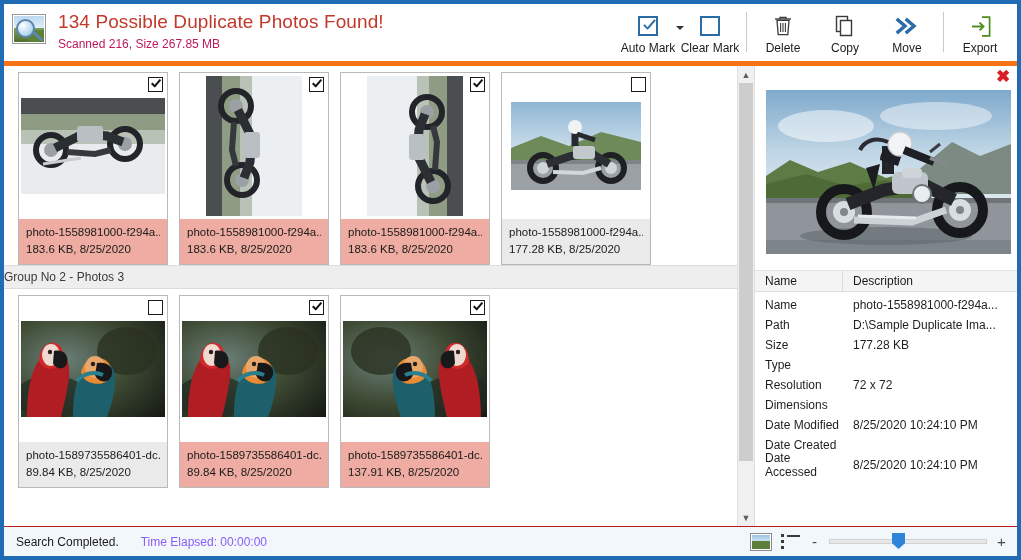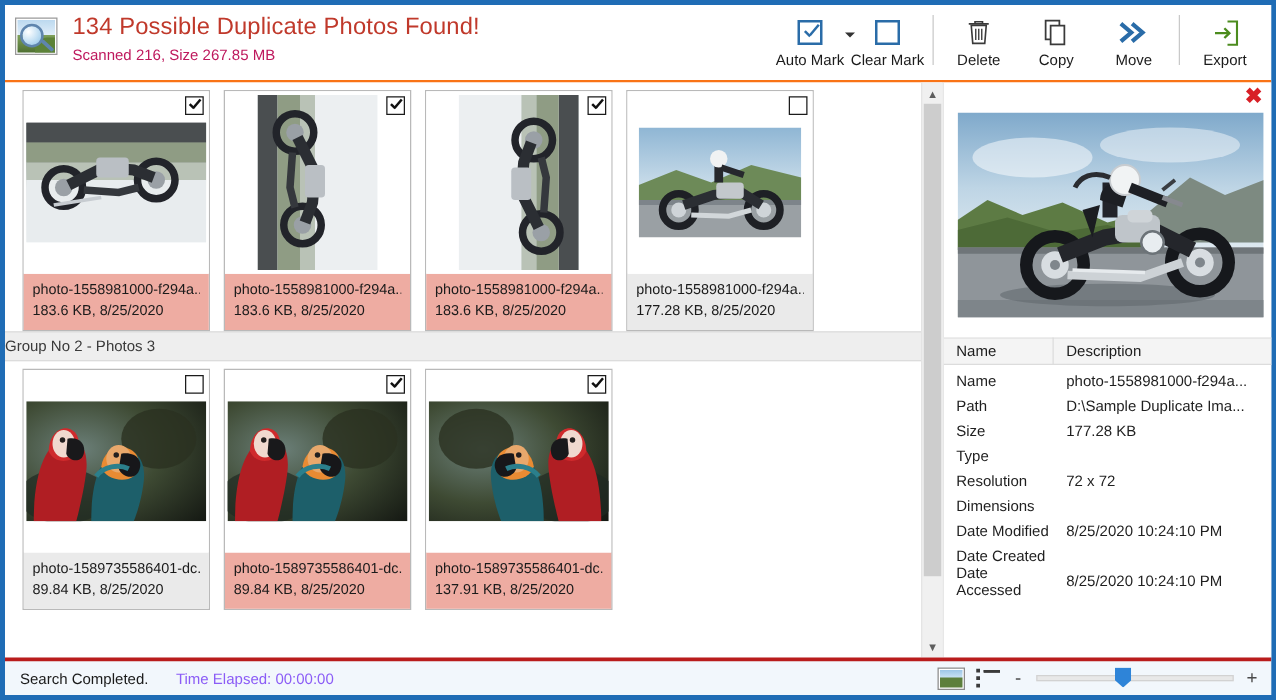--- a/index.html
+++ b/index.html
@@ -18,21 +18,21 @@
     border-top:4px solid #1f6cb5;
     border-bottom:4px solid #1f6cb5;
     background:#fff;
     overflow:hidden;
   }
 
   
   .header{
     position:absolute; left:0; top:0; right:0; height:62px;
     background:#ffffff;
-    border-bottom:2px solid #f97316;
+    border-bottom:5px solid #f97316;
     display:flex; align-items:flex-start;
   }
   .app-icon{
     margin:10px 0 0 8px; width:34px; height:30px; flex:0 0 auto;
     border:1px solid #9a9a9a; background:#fff; position:relative; overflow:hidden;
   }
   .app-icon .sky{position:absolute;left:1px;top:1px;right:1px;height:14px;
     background:linear-gradient(#bcd9ef,#e6f1fa);}
   .app-icon .hill{position:absolute;left:1px;bottom:1px;right:1px;height:14px;
     background:linear-gradient(#7fa05a,#4f7032);}
@@ -145,21 +145,21 @@
   .detail-head .c1{ width:88px; padding-left:10px; border-right:1px solid #dcdcdc; height:22px; line-height:22px;}
   .detail-head .c2{ flex:1; padding-left:10px; height:22px; line-height:22px;}
   .detail-rows{ padding-top:3px; }
   .drow{ display:flex; height:20px; align-items:center; font-size:12px; }
   .drow .k{ width:88px; padding-left:10px; color:#1f1f1f; }
   .drow .v{ flex:1; padding-left:10px; color:#1f1f1f; white-space:nowrap; overflow:hidden; }
 
   
   .status{
     position:absolute; left:0; right:0; bottom:0; height:30px;
-    background:#f2f7fc; border-top:3px solid #b91c1c;
+    background:#f2f7fc; border-top:1px solid #b91c1c;
     display:flex; align-items:center;
   }
   .st-text{ padding-left:12px; font-size:12px; color:#1b1b1b; }
   .st-text2{ padding-left:22px; font-size:12px; color:#8b5cf6; }
   .st-right{ margin-left:auto; display:flex; align-items:center; padding-right:10px; gap:9px; }
   .vw-ico{ width:22px; height:18px; border:1px solid #8a8a8a; background:#fff; position:relative; overflow:hidden; }
   .vw-ico .s{position:absolute;left:1px;top:1px;right:1px;height:8px;background:linear-gradient(#9dc6e6,#d8ebf8);}
   .vw-ico .g{position:absolute;left:1px;bottom:1px;right:1px;height:8px;background:#5d7f3c;}
   .list-ico{ width:19px; height:14px; position:relative; }
   .list-ico i{ position:absolute; left:6px; height:2px; width:13px; background:#3a3a3a; }

